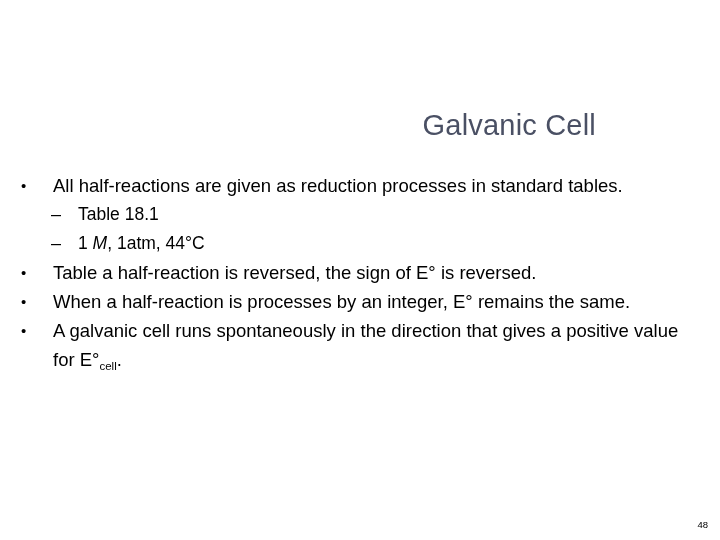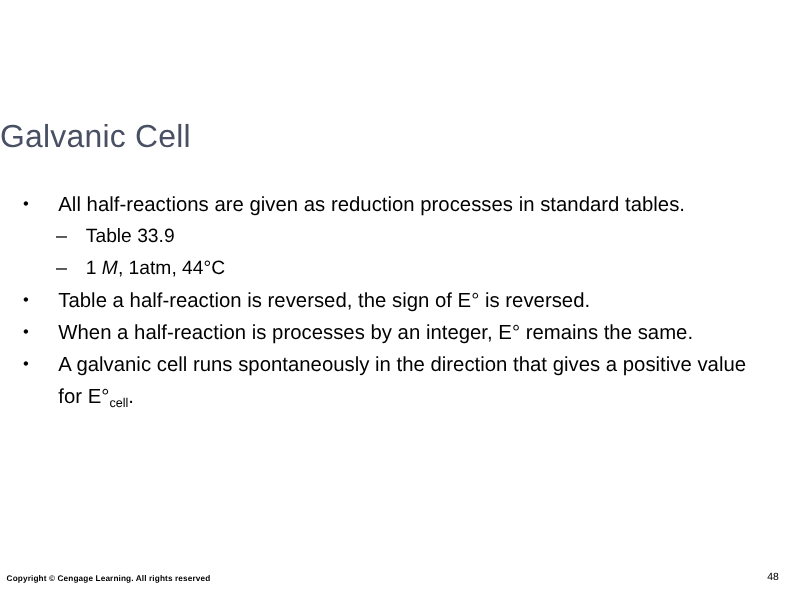--- a/index.html
+++ b/index.html
@@ -19,21 +19,21 @@
     inset: 0;
     background: #ffffff;
   }
 
   
   .slide-title {
     position: absolute;
     left: 0;
     top: 108px;
     width: 596px;
-    text-align: left;
+    text-align: right;
     font-size: 29px;
     line-height: 34px;
     color: #4a5064;
     font-weight: 400;
     letter-spacing: 0.2px;
     white-space: nowrap;
   }
 
   
   .body-list {
@@ -128,21 +128,21 @@
 
   <div class="body-list">
 
     <div class="bullet-row lvl1">
       <span class="marker">•</span>
       <span class="btext">All half-reactions are given as reduction processes in standard tables.</span>
     </div>
 
     <div class="bullet-row lvl2">
       <span class="marker">–</span>
-      <span class="btext">Table 33.9</span>
+      <span class="btext">Table 18.1</span>
     </div>
 
     <div class="bullet-row lvl2">
       <span class="marker">–</span>
       <span class="btext"><span>1 </span><span class="italic-var">M</span><span>, 1atm, 44°C</span></span>
     </div>
 
     <div class="bullet-row lvl1">
       <span class="marker">•</span>
       <span class="btext">Table a half-reaction is reversed, the sign of E° is reversed.</span>
@@ -153,17 +153,16 @@
       <span class="btext">When a half-reaction is processes by an integer, E° remains the same.</span>
     </div>
 
     <div class="bullet-row lvl1">
       <span class="marker">•</span>
       <span class="btext"><span>A galvanic cell runs spontaneously in the direction that gives a positive value for E°</span><sub>cell</sub><span>.</span></span>
     </div>
 
   </div>
 
-  <div class="footer-copyright">Copyright © Cengage Learning. All rights reserved</div>
 
   <div class="footer-pagenum">48</div>
 
 </div>
 
 </body></html>

